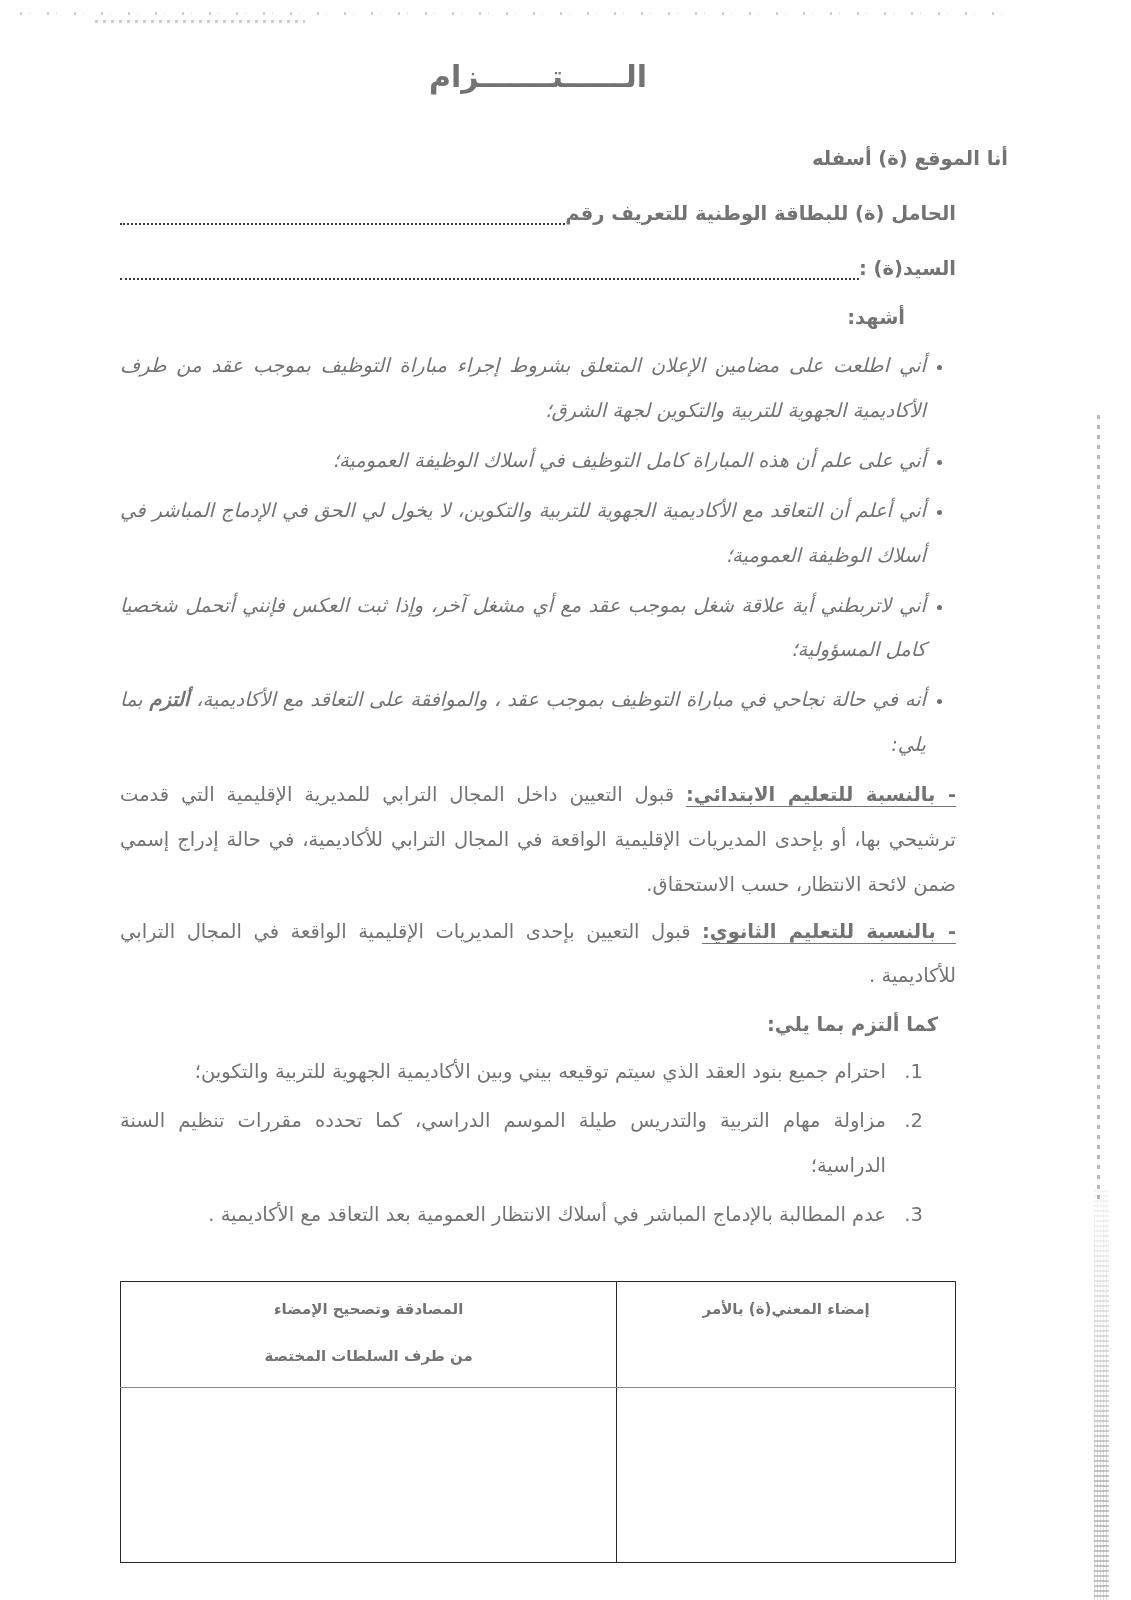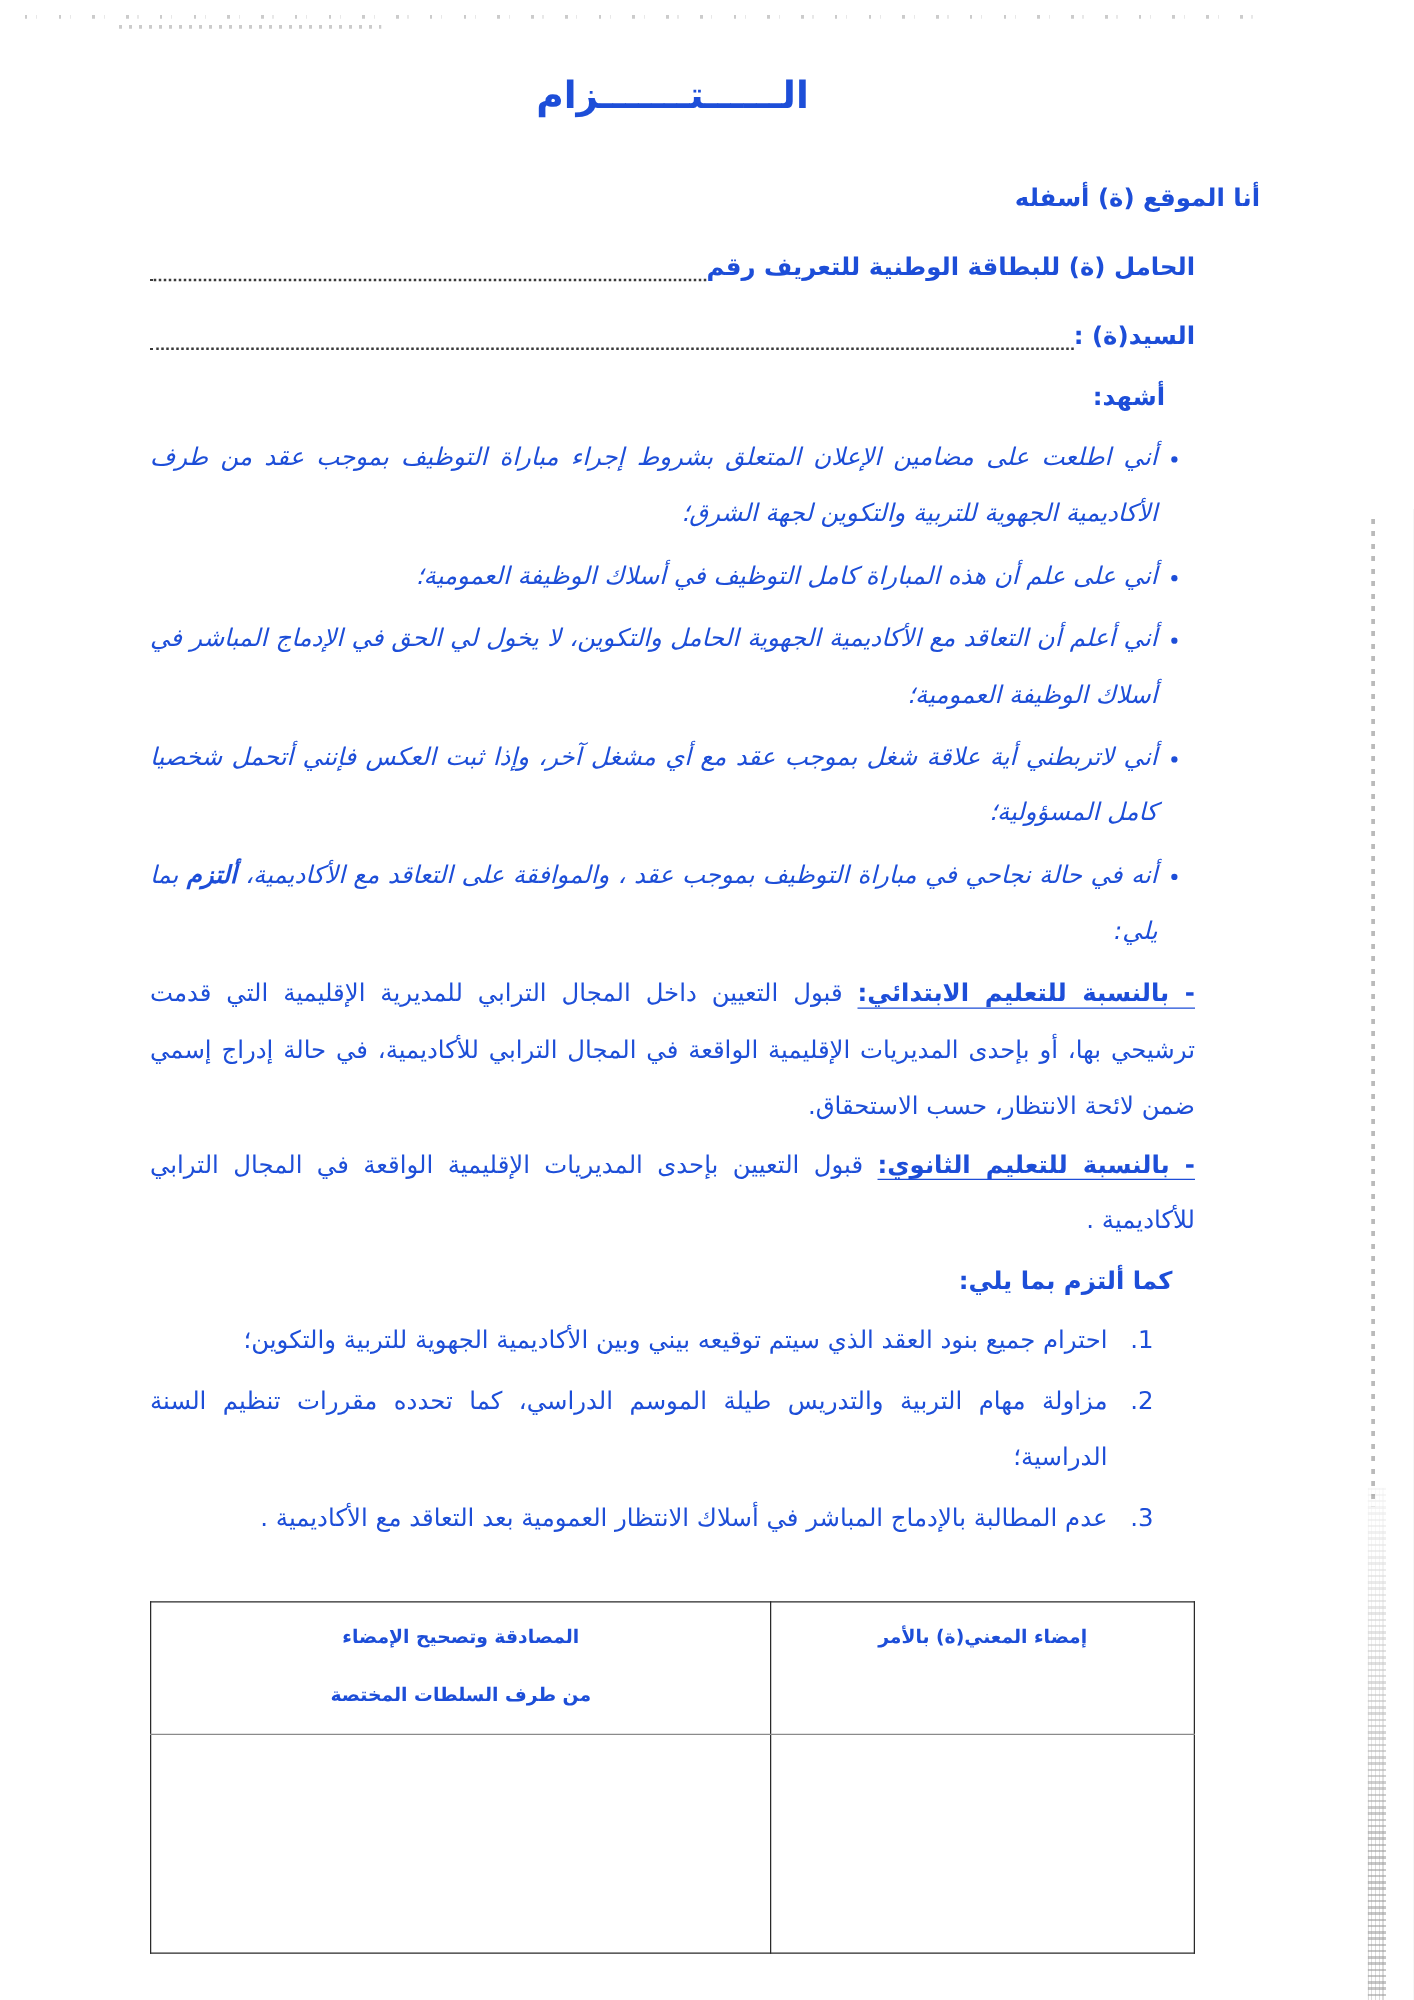--- a/index.html
+++ b/index.html
@@ -3,21 +3,21 @@
 <meta charset="utf-8">
 <style>
   html,body{margin:0;padding:0;background:#e9e9e9;}
   .page{
     position:relative;
     width:1131px;height:1600px;
     margin:0 auto;
     background:#ffffff;
     overflow:hidden;
     font-family:"DejaVu Sans",sans-serif;
-    color:#1d4ed8;
+    color:#737373;
     direction:rtl;
   }
   
   .noise-top{
     position:absolute;top:12px;left:20px;width:985px;height:3px;
     background:repeating-linear-gradient(to right,
       rgba(0,0,0,.45) 0 2px, transparent 2px 9px,
       rgba(0,0,0,.2) 9px 10px, transparent 10px 27px);
     opacity:.45;
   }
@@ -68,21 +68,21 @@
   }
   .dotline .lbl{font-weight:700;white-space:nowrap;}
   .dotline .dots{
     flex:1;
     align-self:flex-end;
     margin-bottom:12px;
     border-bottom:2.5px dotted #3a3a3a;
     min-width:40px;
   }
   .attest{
-    margin:4px 24px 0 0;
+    margin:4px 51px 0 0;
     font-weight:700;
   }
   ul.bullets{
     margin:4px 0 0;
     padding:0 30px 0 0;
     text-align:justify;
   }
   ul.bullets li{
     margin-bottom:5px;
     font-style:italic;
@@ -167,21 +167,21 @@
     <p class="attest">أشهد:</p>
 
     <ul class="bullets">
       <li>
         <span>أني اطلعت على مضامين الإعلان المتعلق بشروط إجراء مباراة التوظيف بموجب عقد من طرف الأكاديمية الجهوية للتربية والتكوين لجهة الشرق؛</span>
       </li>
       <li>
         <span>أني على علم أن هذه المباراة كامل التوظيف في أسلاك الوظيفة العمومية؛</span>
       </li>
       <li>
-        <span>أني أعلم أن التعاقد مع الأكاديمية الجهوية الحامل والتكوين، لا يخول لي الحق في الإدماج المباشر في أسلاك الوظيفة العمومية؛</span>
+        <span>أني أعلم أن التعاقد مع الأكاديمية الجهوية للتربية والتكوين، لا يخول لي الحق في الإدماج المباشر في أسلاك الوظيفة العمومية؛</span>
       </li>
       <li>
         <span>أني لاتربطني أية علاقة شغل بموجب عقد مع أي مشغل آخر، وإذا ثبت العكس فإنني أتحمل شخصيا كامل المسؤولية؛</span>
       </li>
       <li>
         <span>أنه في حالة نجاحي في مباراة التوظيف بموجب عقد ، والموافقة على التعاقد مع الأكاديمية، </span><b>ألتزم</b><span> بما يلي:</span>
       </li>
     </ul>
 
     <p class="clause">

